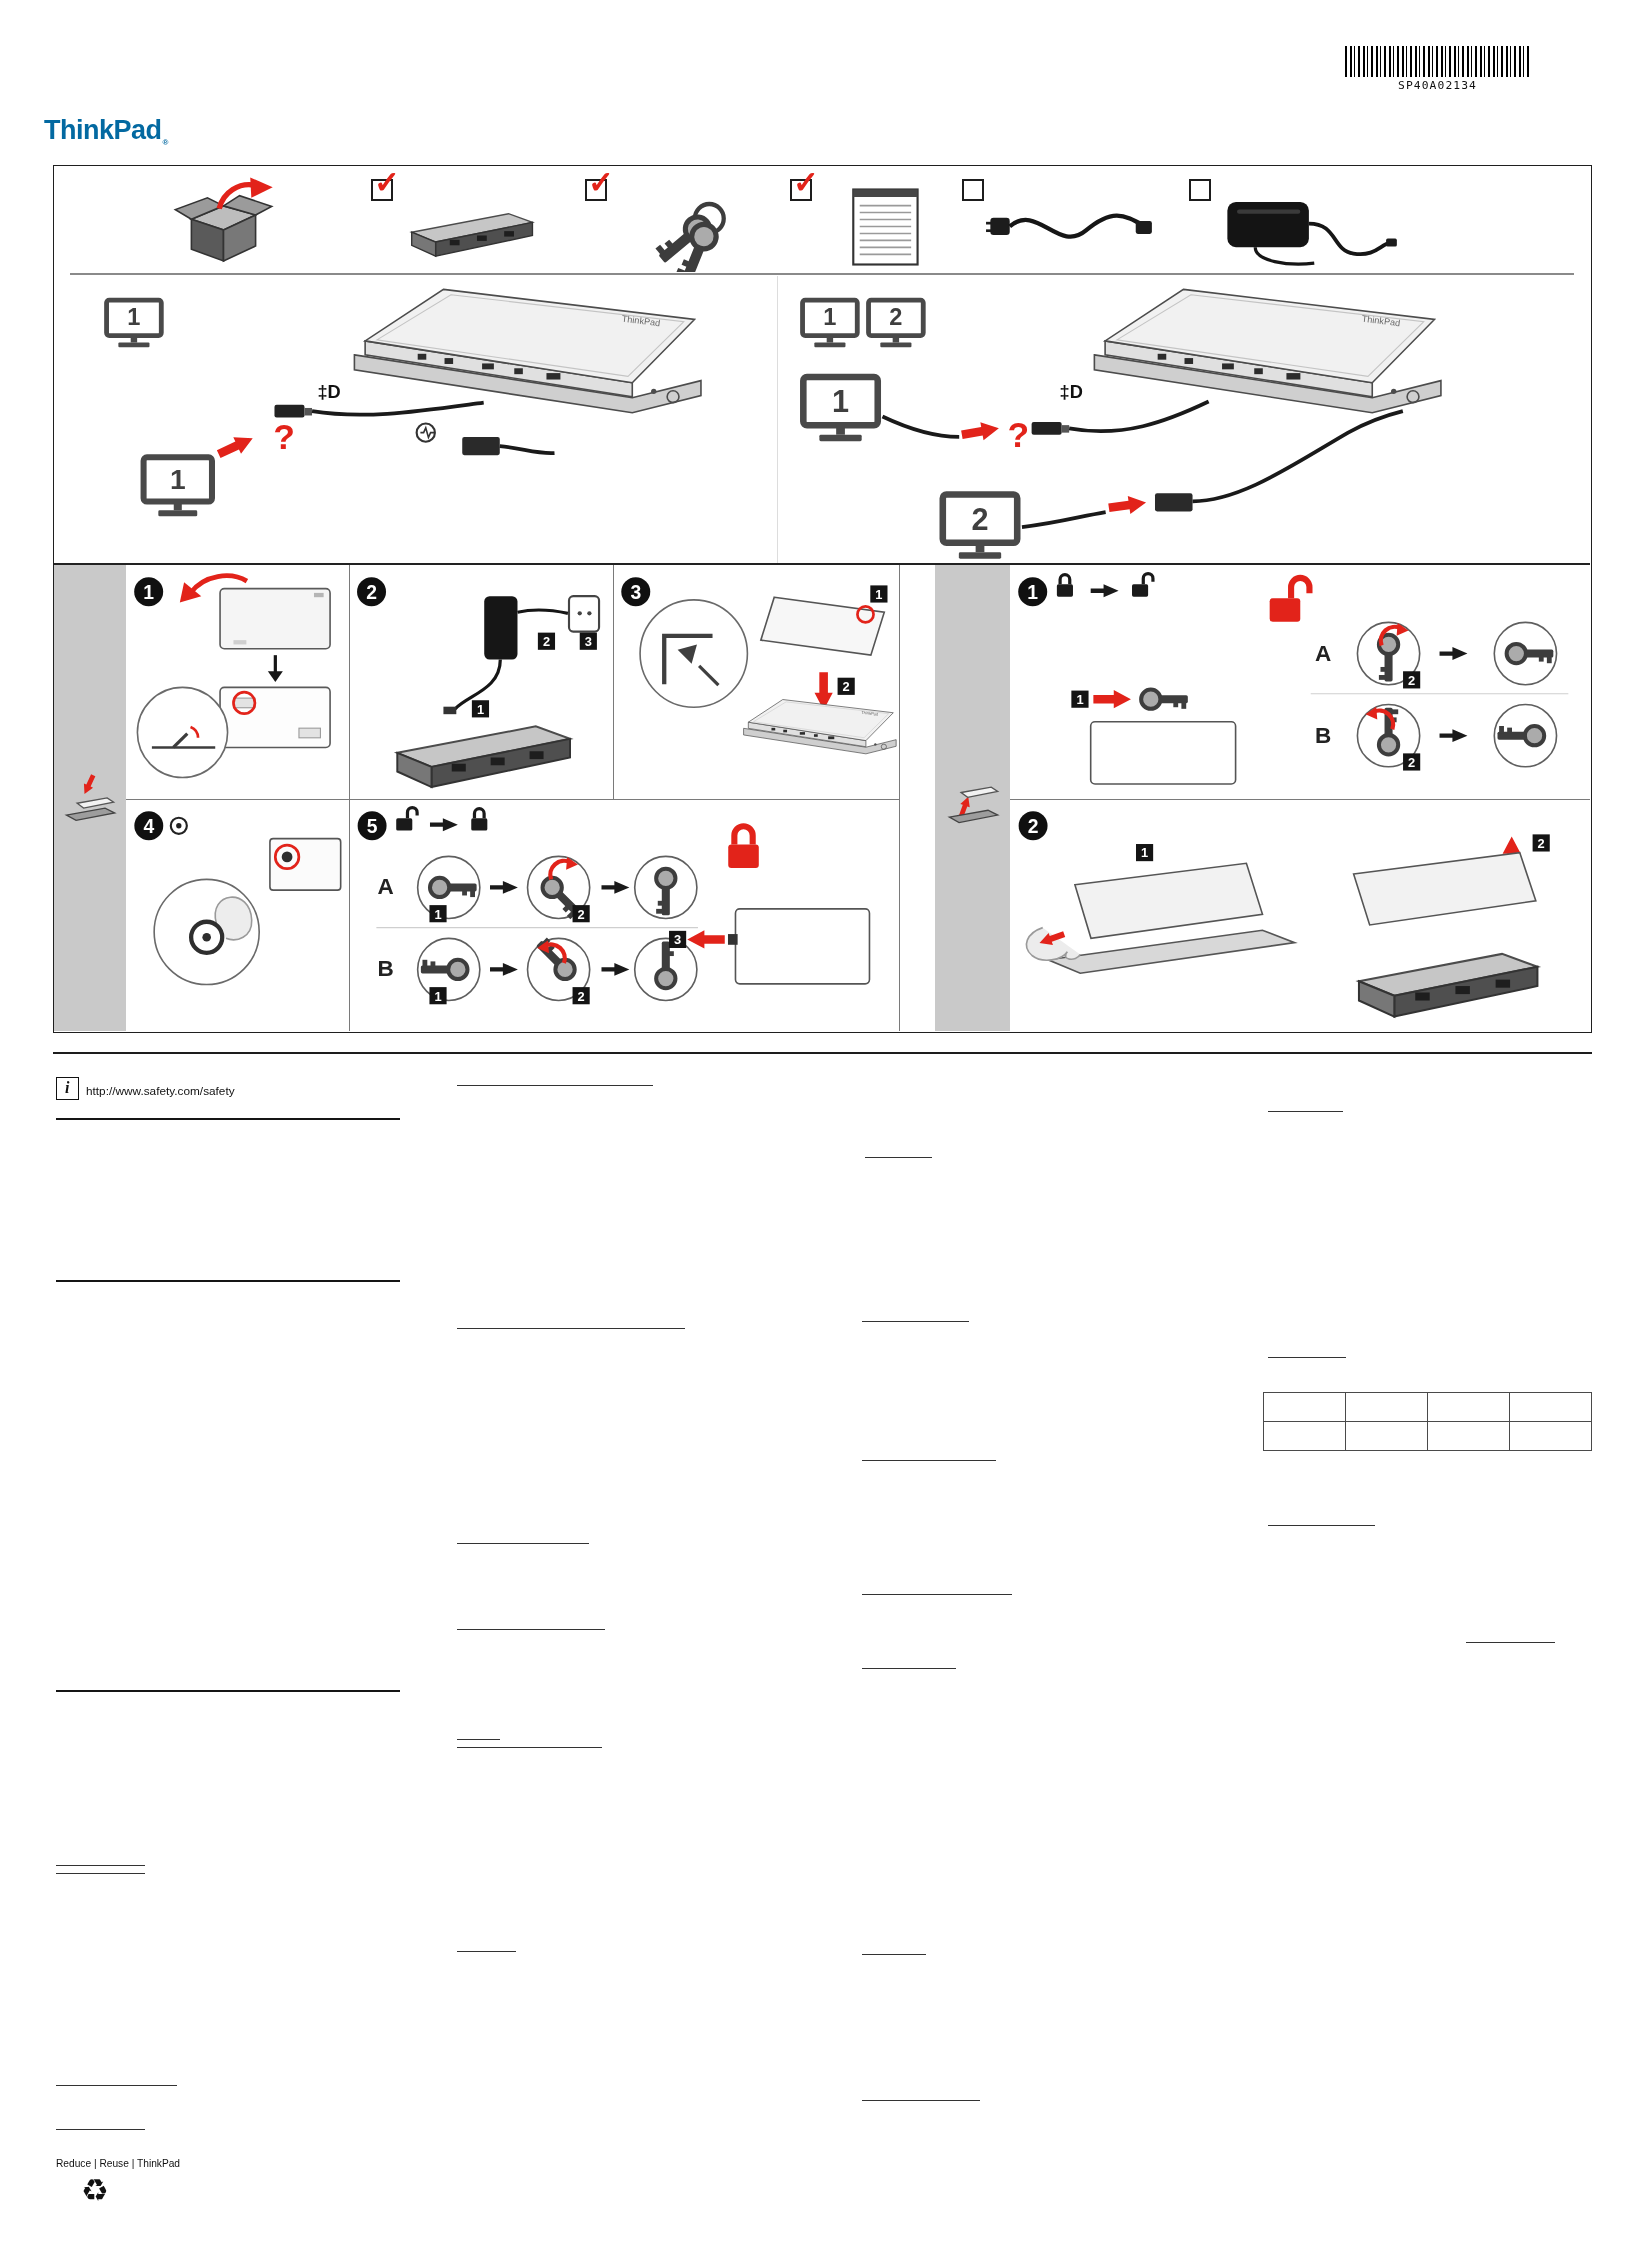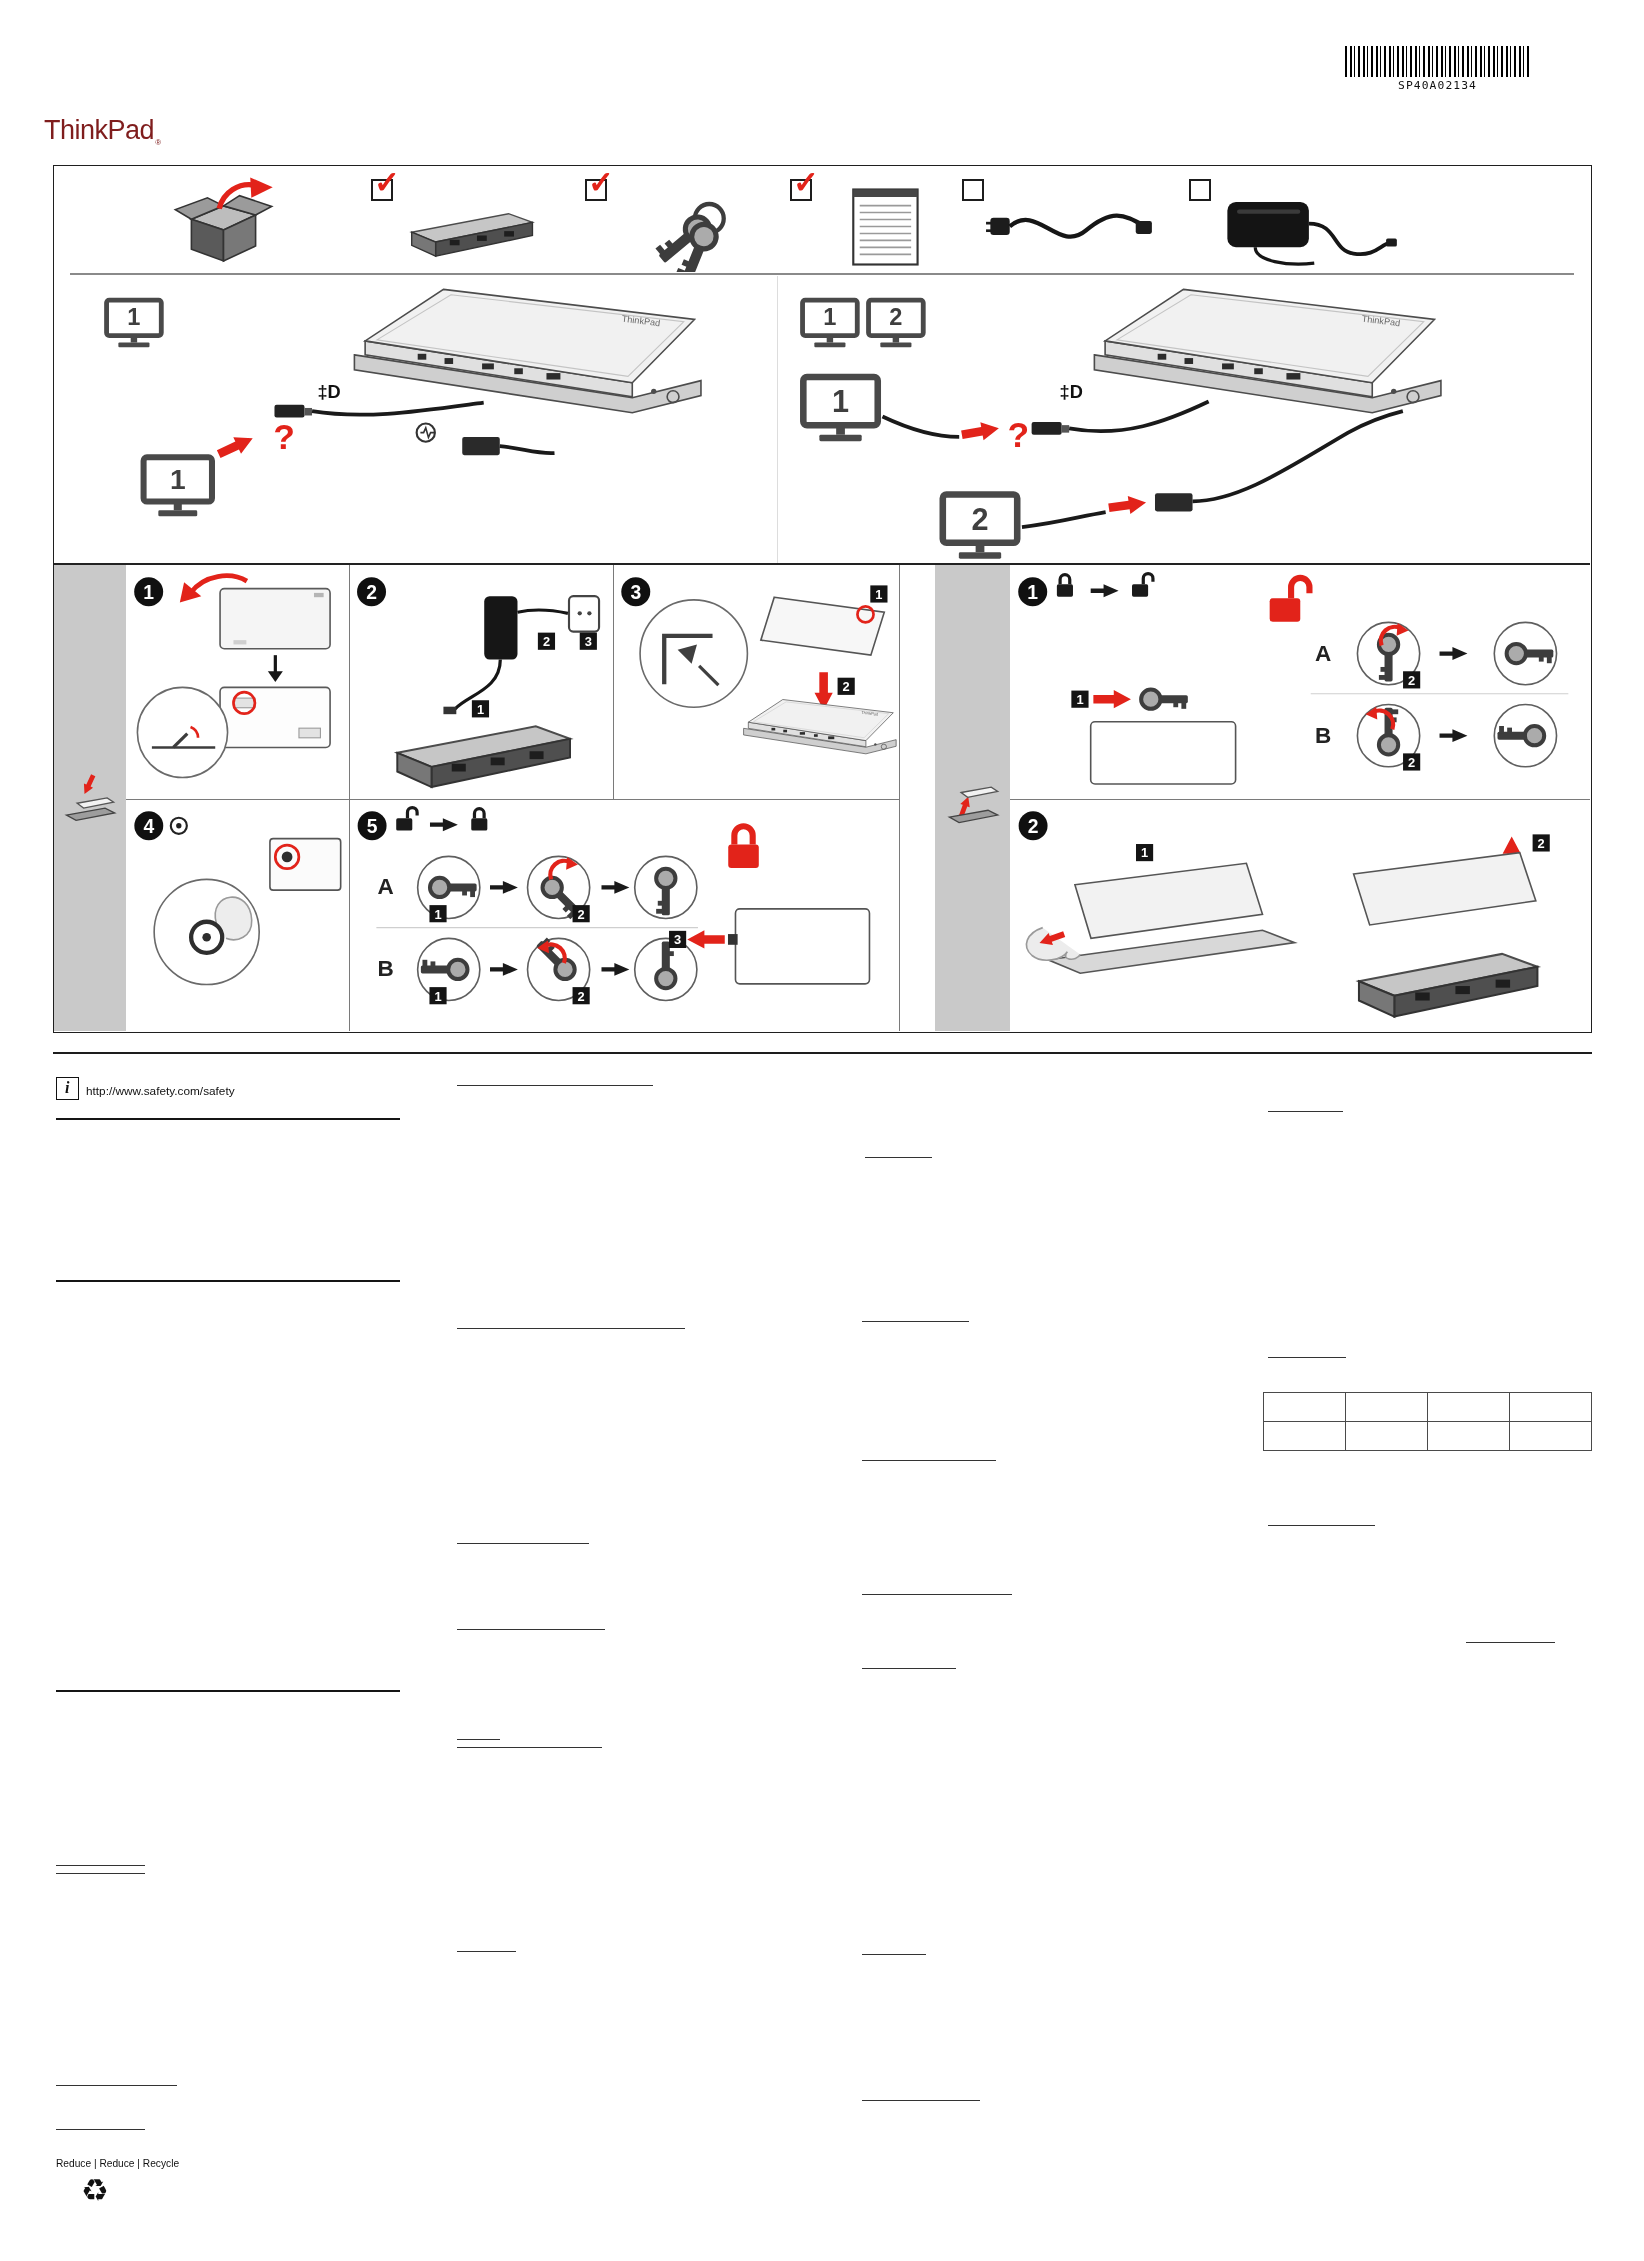--- a/index.html
+++ b/index.html
@@ -4,21 +4,21 @@
 <style>
 *{margin:0;padding:0;box-sizing:border-box}
 html,body{background:#fff}
 body{width:1645px;height:2261px;position:relative;font-family:"Liberation Sans",sans-serif;color:#111;overflow:hidden}
 .abs{position:absolute}
 .rule{position:absolute;background:#333}
 .vline{position:absolute;background:#7a7a7a}
 .hline{position:absolute;background:#7a7a7a}
 .main-box{border:1.6px solid #1f1f1f;background:#fff}
 .graystrip{position:absolute;background:#c9c9c9}
-.brand{font-size:27px;font-weight:normal;letter-spacing:-0.5px;color:#7f1d1d}
+.brand{font-size:27px;font-weight:bold;letter-spacing:-0.5px;color:#0369a1}
 .brand .reg{font-size:8px;position:relative;top:6.4px;margin-left:1.1px}
 .barcode{height:31px;width:100%;background:repeating-linear-gradient(90deg,#000 0 1.6px,#fff 1.6px 2.7px,#000 2.7px 3.2px,#fff 3.2px 5.4px,#000 5.4px 7.5px,#fff 7.5px 9px,#000 9px 10.2px,#fff 10.2px 13px)}
 .barcode-text{text-align:center;font-size:11.3px;letter-spacing:1.1px;margin-top:1.6px;font-family:"DejaVu Sans Mono",monospace}
 .checkbox{position:absolute;width:21.5px;height:21.5px;border:2.1px solid #1d1d1d;background:#fff}
 .checkmark{position:absolute;left:1.1px;top:-14px;color:#e2231a;font-size:31px;font-weight:bold;line-height:1}
 .mnum{font-weight:bold;fill:#3f3f3f;text-anchor:middle}
 .stept{fill:#fff;font-size:36px;font-weight:bold;text-anchor:middle}
 .badge-t{fill:#fff;font-size:24px;font-weight:bold;text-anchor:middle}
 .qmark{fill:#e2231a;font-size:66px;font-weight:bold;text-anchor:middle}
 .dpglyph{font-size:34px;font-weight:bold;fill:#111}
@@ -519,15 +519,15 @@
 <div class="rule" style="left:457px;top:1739px;width:43px;height:1.1px"></div>
 <div class="rule" style="left:457px;top:1747px;width:145px;height:1.1px"></div>
 <div class="rule" style="left:56px;top:1865px;width:89px;height:1.1px"></div>
 <div class="rule" style="left:56px;top:1873px;width:89px;height:1.1px"></div>
 <div class="rule" style="left:457px;top:1951px;width:59px;height:1.1px"></div>
 <div class="rule" style="left:862px;top:1954px;width:64px;height:1.1px"></div>
 <div class="rule" style="left:56px;top:2085px;width:121px;height:1.1px"></div>
 <div class="rule" style="left:862px;top:2100px;width:118px;height:1.1px"></div>
 <div class="rule" style="left:56px;top:2129px;width:89px;height:1.1px"></div>
 
-<span class="recycle-text" style="left:56px;top:2158px">Reduce | Reduce | Recycle</span>
+<span class="recycle-text" style="left:56px;top:2158px">Reduce | Reuse | ThinkPad</span>
 <span class="recycle-glyph" style="left:81px;top:2175px">♻</span>
 
 
 </body></html>

